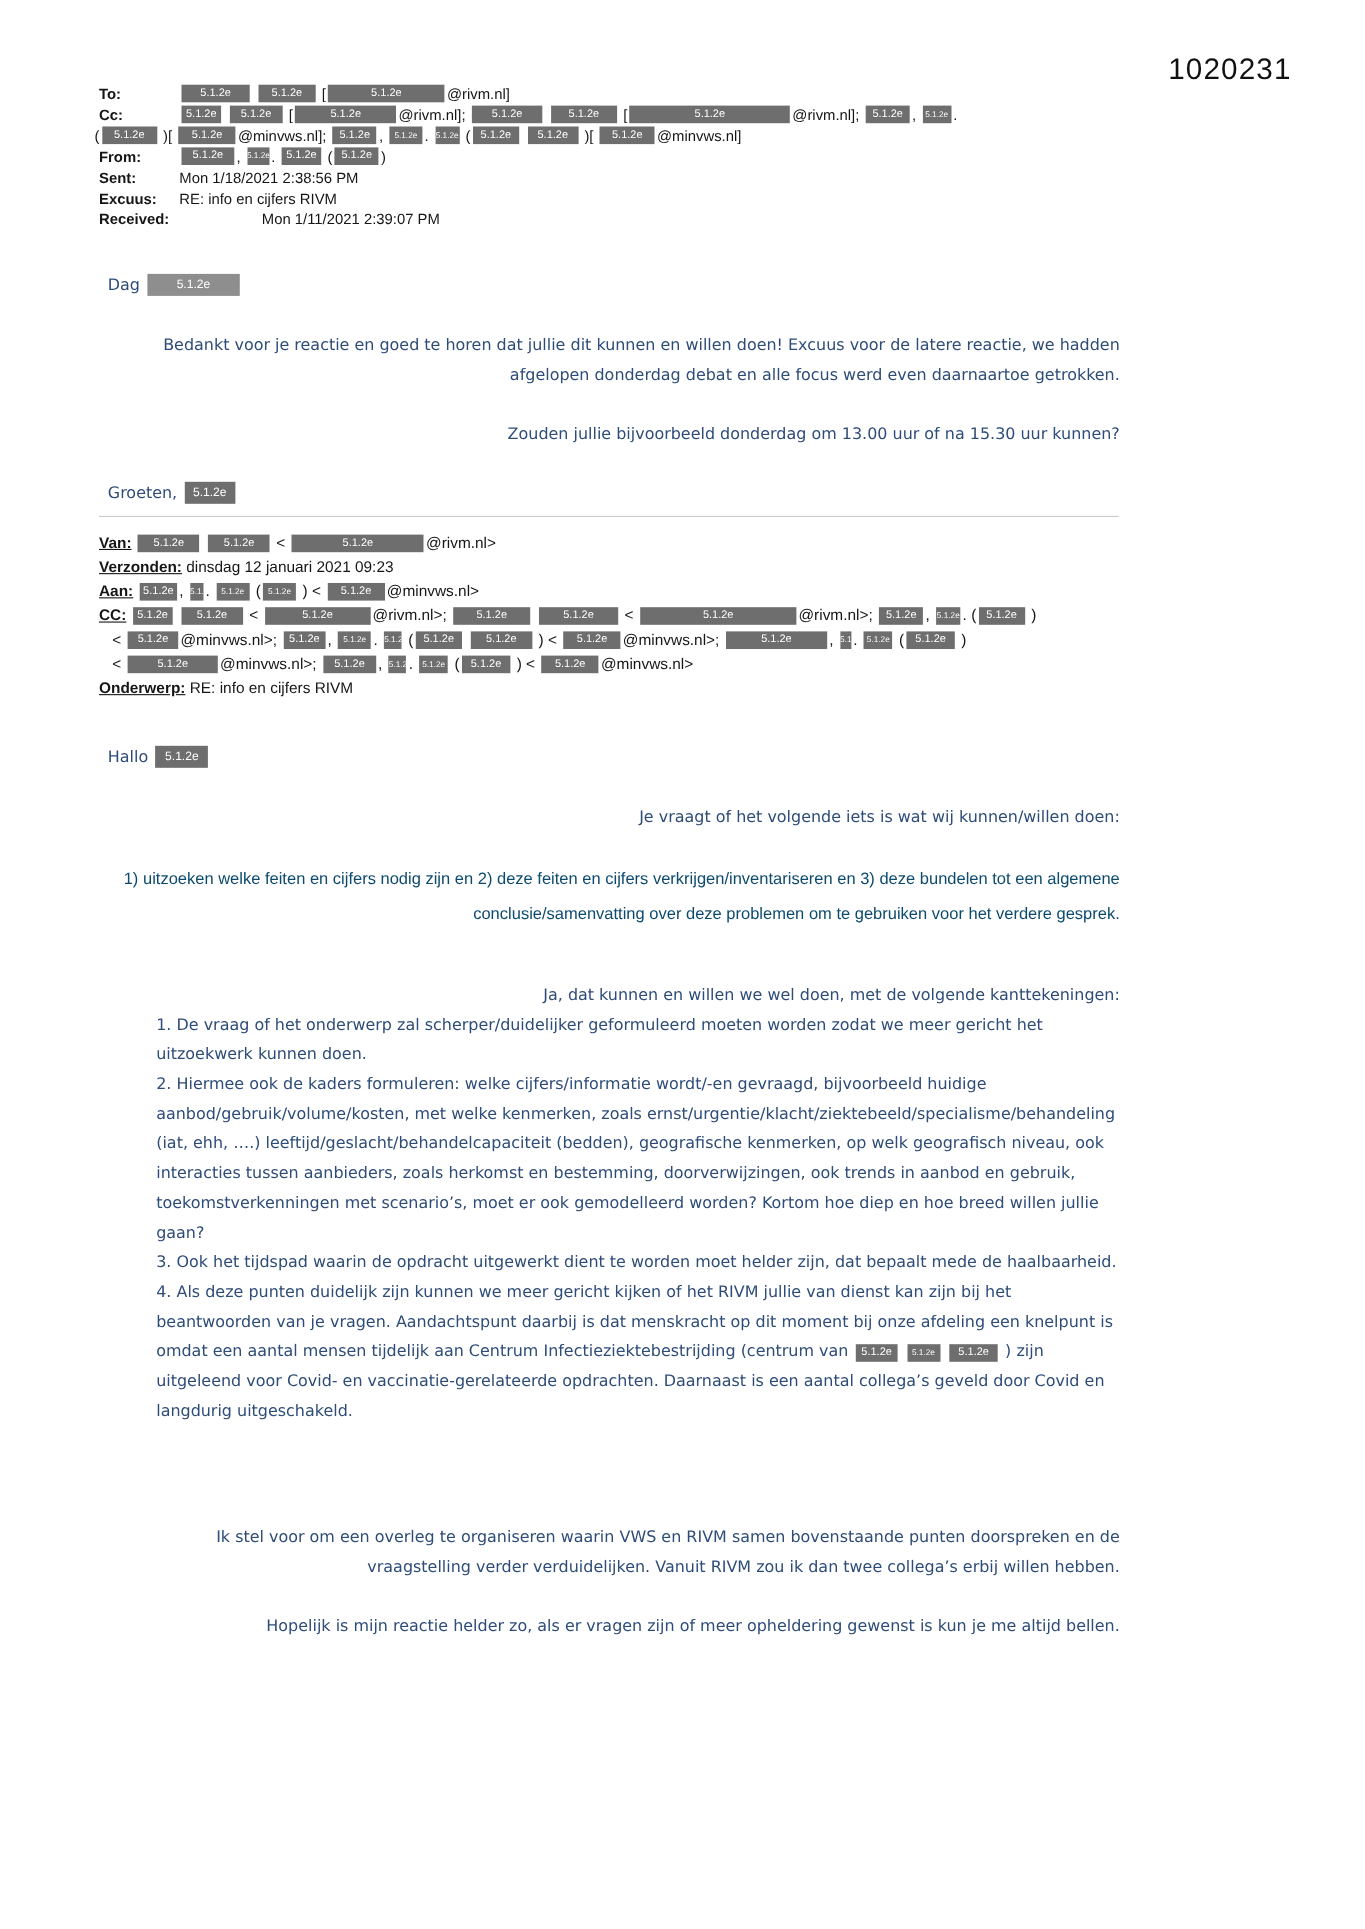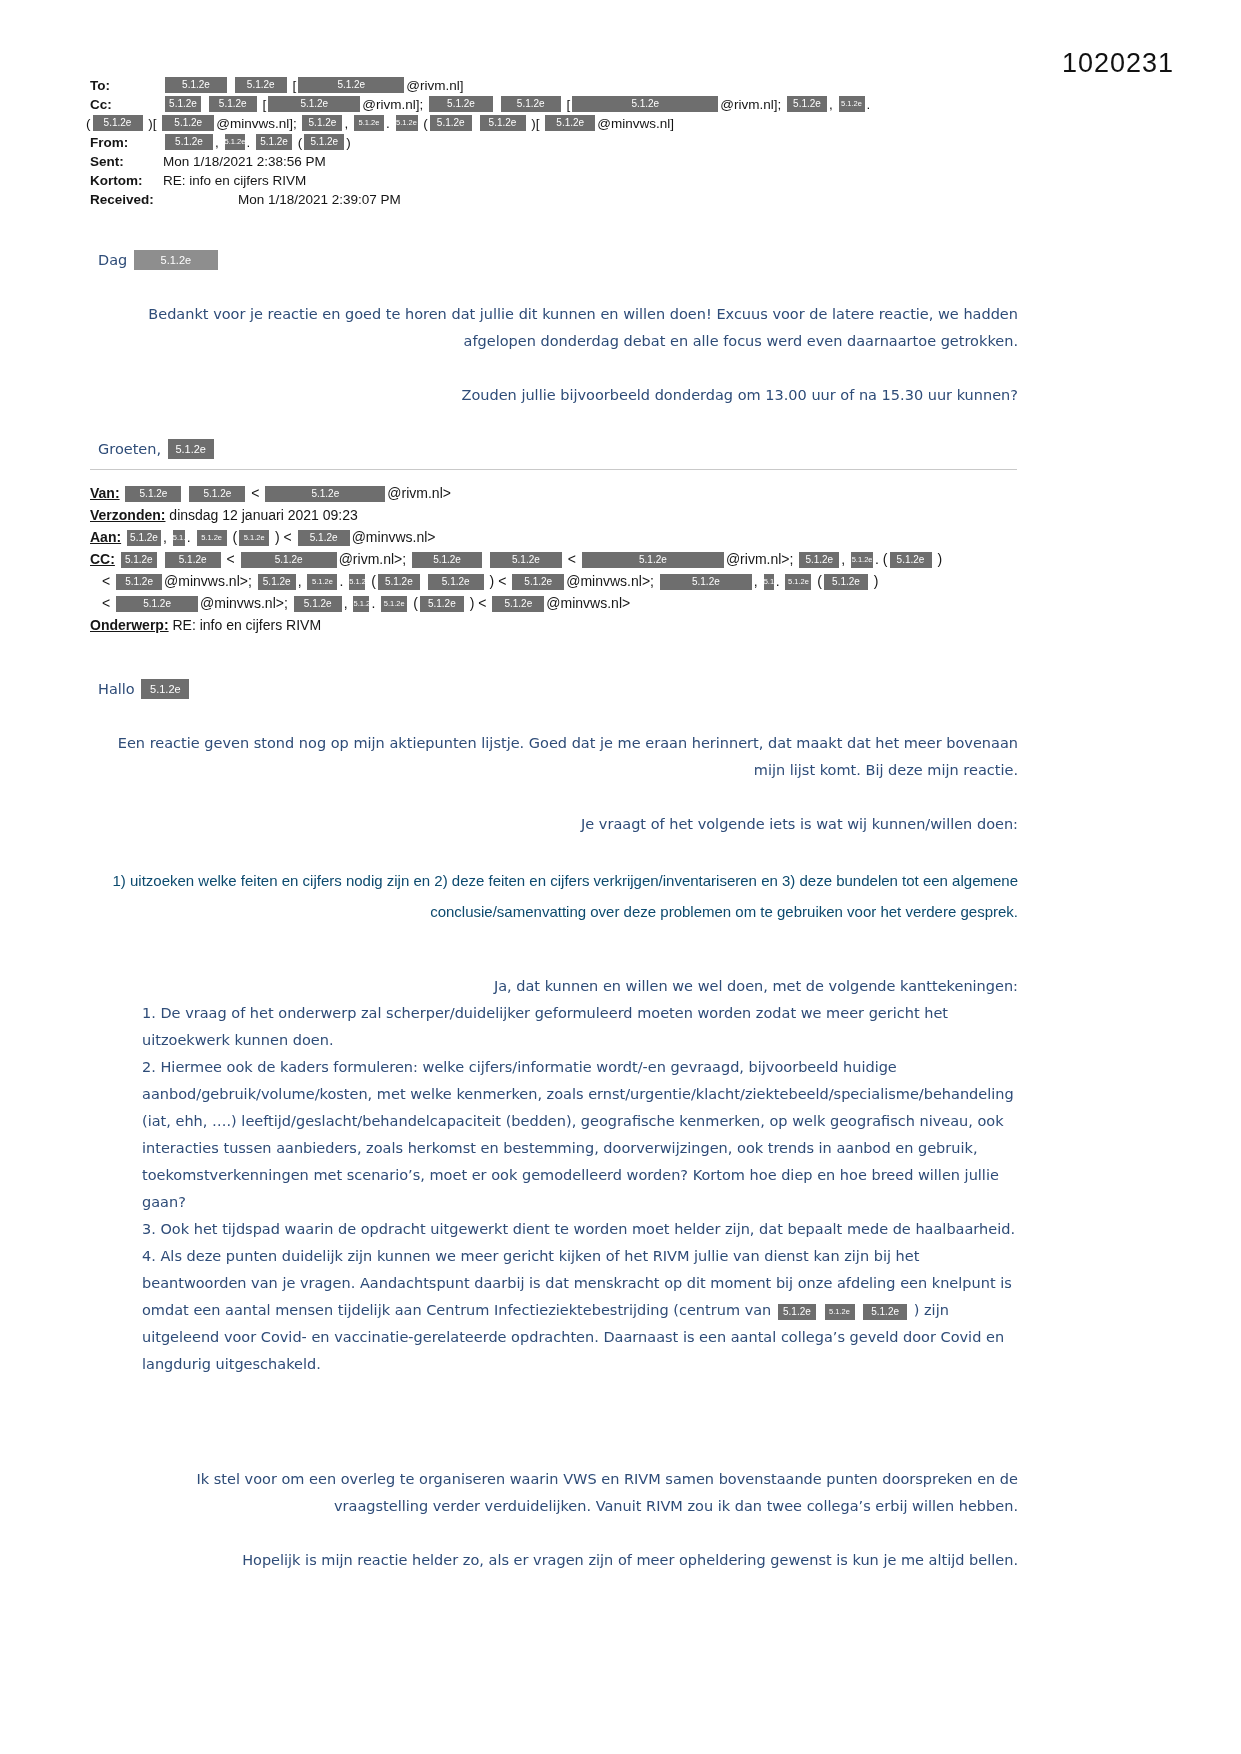--- a/index.html
+++ b/index.html
@@ -88,24 +88,24 @@
       <div class="row" style="margin-left:-4px;">
         <span>(<span class="redact" style="width: 50px;">5.1.2e</span> )[ <span class="redact" style="width: 52px;">5.1.2e</span>@minvws.nl]; <span class="redact" style="width: 40px;">5.1.2e</span>, <span class="redact tiny" style="width: 30px;">5.1.2e</span>. <span class="redact tiny" style="width: 22px;">5.1.2e</span> (<span class="redact" style="width: 42px;">5.1.2e</span> <span class="redact" style="width: 46px;">5.1.2e</span> )[ <span class="redact" style="width: 50px;">5.1.2e</span>@minvws.nl]</span>
       </div>
       <div class="row">
         <span class="lbl">From:</span><span><span class="redact" style="width: 48px;">5.1.2e</span>, <span class="redact tiny" style="width: 20px;">5.1.2e</span>. <span class="redact" style="width: 36px;">5.1.2e</span> (<span class="redact" style="width: 40px;">5.1.2e</span>)</span>
       </div>
       <div class="row">
         <span class="lbl">Sent:</span><span>Mon 1/18/2021 2:38:56 PM</span>
       </div>
       <div class="row">
-        <span class="lbl">Kortom:</span><span>RE: info en cijfers RIVM</span>
+        <span class="lbl">Excuus:</span><span>RE: info en cijfers RIVM</span>
       </div>
       <div class="row">
-        <span class="lbl wide">Received:</span><span>Mon 1/18/2021 2:39:07 PM</span>
+        <span class="lbl wide">Received:</span><span>Mon 1/11/2021 2:39:07 PM</span>
       </div>
     </div>
 
     <div class="body1">
       <div class="saluting">Dag <span class="redact big light" style="width: 84px;">5.1.2e</span></div>
       <p>Bedankt voor je reactie en goed te horen dat jullie dit kunnen en willen doen! Excuus voor de latere reactie, we hadden afgelopen donderdag debat en alle focus werd even daarnaartoe getrokken.</p>
       <p>Zouden jullie bijvoorbeeld donderdag om 13.00 uur of na 15.30 uur kunnen?</p>
       <div>Groeten, <span class="redact big" style="width: 46px;">5.1.2e</span></div>
     </div>
 
@@ -135,21 +135,20 @@
         <span>&lt; <span class="redact" style="width: 82px;">5.1.2e</span>@minvws.nl&gt;; <span class="redact" style="width: 48px;">5.1.2e</span>, <span class="redact tiny" style="width: 16px;">5.1.2e</span>. <span class="redact tiny" style="width: 26px;">5.1.2e</span> (<span class="redact" style="width: 44px;">5.1.2e</span> ) &lt; <span class="redact" style="width: 52px;">5.1.2e</span>@minvws.nl&gt;</span>
       </div>
       <div>
         <span class="lbl">Onderwerp:</span>
         <span>RE: info en cijfers RIVM</span>
       </div>
     </div>
 
     <div class="body2">
       <div class="saluting">Hallo <span class="redact big" style="width: 48px;">5.1.2e</span></div>
-      <p>Een reactie geven stond nog op mijn aktiepunten lijstje. Goed dat je me eraan herinnert, dat maakt dat het meer bovenaan mijn lijst komt. Bij deze mijn reactie.</p>
       <p>Je vraagt of het volgende iets is wat wij kunnen/willen doen:</p>
       <p class="quote-italic">1) uitzoeken welke feiten en cijfers nodig zijn en 2) deze feiten en cijfers verkrijgen/inventariseren en 3) deze bundelen tot een algemene conclusie/samenvatting over deze problemen om te gebruiken voor het verdere gesprek.</p>
       <p style="margin-bottom:0;">Ja, dat kunnen en willen we wel doen, met de volgende kanttekeningen:</p>
       <div class="list">
         <div class="item">1. De vraag of het onderwerp zal scherper/duidelijker geformuleerd moeten worden zodat we meer gericht het uitzoekwerk kunnen doen.</div>
         <div class="item">2. Hiermee ook de kaders formuleren: welke cijfers/informatie wordt/-en gevraagd, bijvoorbeeld huidige aanbod/gebruik/volume/kosten, met welke kenmerken, zoals ernst/urgentie/klacht/ziektebeeld/specialisme/behandeling (iat, ehh, ….) leeftijd/geslacht/behandelcapaciteit (bedden), geografische kenmerken, op welk geografisch niveau, ook interacties tussen aanbieders, zoals herkomst en bestemming, doorverwijzingen, ook trends in aanbod en gebruik, toekomstverkenningen met scenario’s, moet er ook gemodelleerd worden? Kortom hoe diep en hoe breed willen jullie gaan?</div>
         <div class="item">3. Ook het tijdspad waarin de opdracht uitgewerkt dient te worden moet helder zijn, dat bepaalt mede de haalbaarheid.</div>
         <div class="item">4. Als deze punten duidelijk zijn kunnen we meer gericht kijken of het RIVM jullie van dienst kan zijn bij het beantwoorden van je vragen. Aandachtspunt daarbij is dat menskracht op dit moment bij onze afdeling een knelpunt is omdat een aantal mensen tijdelijk aan Centrum Infectieziektebestrijding (centrum van <span class="redact" style="width: 38px;">5.1.2e</span> <span class="redact tiny" style="width: 30px;">5.1.2e</span> <span class="redact" style="width: 44px;">5.1.2e</span> ) zijn uitgeleend voor Covid- en vaccinatie-gerelateerde opdrachten. Daarnaast is een aantal collega’s geveld door Covid en langdurig uitgeschakeld.</div>
       </div>
       <p class="gap-before-close">Ik stel voor om een overleg te organiseren waarin VWS en RIVM samen bovenstaande punten doorspreken en de vraagstelling verder verduidelijken. Vanuit RIVM zou ik dan twee collega’s erbij willen hebben.</p>

